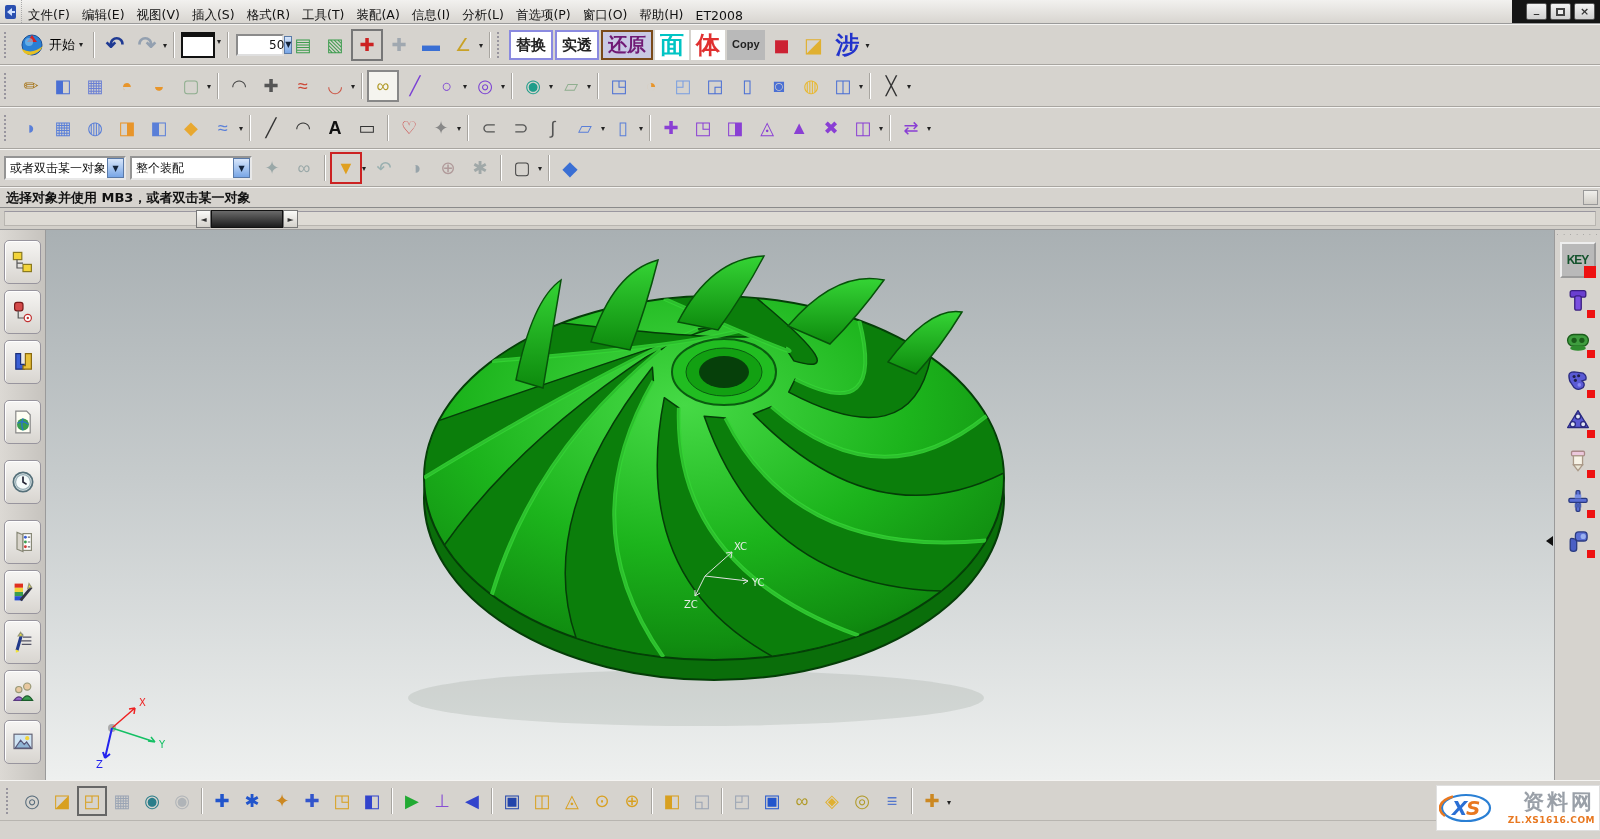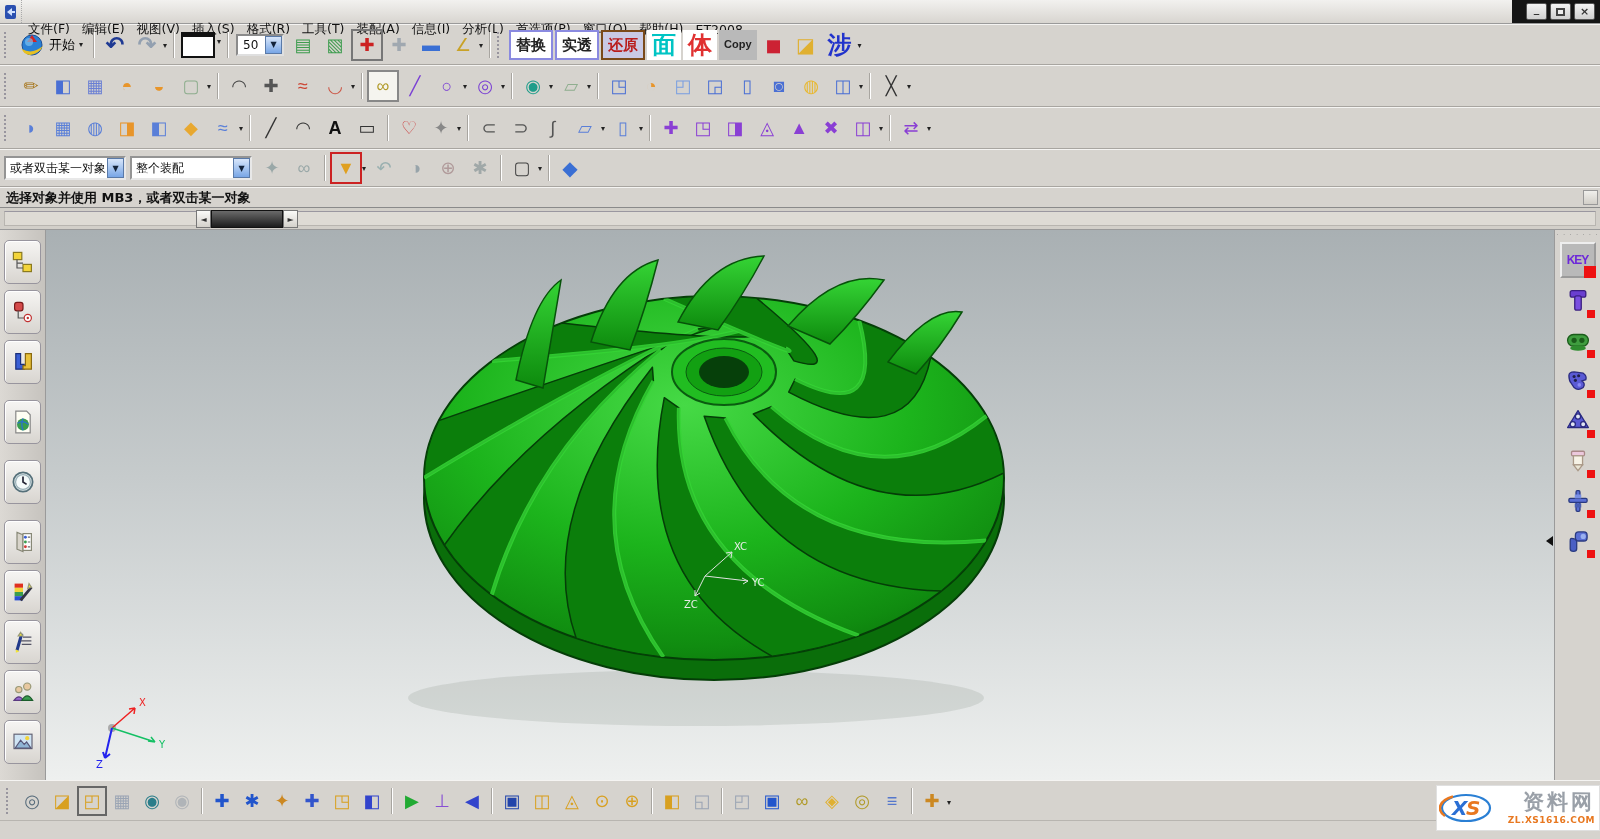--- a/index.html
+++ b/index.html
@@ -2,41 +2,41 @@
 <html><head>
 <meta charset="utf-8">
 <style>
   * { box-sizing: border-box; margin: 0; padding: 0; }
   html,body { width:1600px; height:839px; overflow:hidden; }
   body { font-family:"DejaVu Sans","Liberation Sans",sans-serif; font-size:12px; background:#d6d3ce; position:relative; color:#111; }
 
   
   .menubar { height:24px; display:flex; align-items:stretch; background:linear-gradient(#f2f1ef,#d8d5d0); border-bottom:1px solid #9a9a9a; }
   .appicon { width:22px; display:flex; align-items:center; justify-content:center; border-right:1px dotted #aaa; }
-  .menuitems { display:flex; align-items:center;margin-top:29px; }
+  .menuitems { display:flex; align-items:flex-start; }
   .menuitem { display:flex; align-items:center; padding:0 9px; font-size:12.5px; cursor:default; }
   .mbright { margin-left:auto; background:#151515; display:flex; align-items:center; gap:3px; padding:0 5px 0 14px; }
   .winbtn { width:21px; height:17px; background:linear-gradient(#f4f4f4,#cfcfcf); border:1px solid #555; border-radius:2px; display:flex; align-items:center; justify-content:center; font-size:11px; font-weight:bold; color:#333; line-height:1; }
   .minglyph { position:relative; top:-3px; }
   .resticon { width:9px; height:8px; border:2px solid #444; position:relative; background:#eee; }
   .resticon::before { content:""; position:absolute; left:2px; top:-5px; width:9px; height:8px; border:2px solid #444; background:#eee; z-index:-1; }
 
   
   .toolbar { display:flex; align-items:center; background:#d6d3ce; border-top:1px solid #f5f4f2; border-bottom:1px solid #a8a5a0; padding-left:2px; }
   .tb1 { height:41px; } .tb2 { height:42px; } .tb3 { height:42px; }
   .grip { width:7px; height:26px; border-left:2px dotted #98959e; margin:0 4px 0 2px; }
   .sep { width:2px; height:26px; border-left:1px solid #a8a5a0; border-right:1px solid #fff; margin:0 4px; }
   .icons { display:flex; align-items:center; }
   .tbtn { height:32px; min-width:32px; padding:0 2px; background:transparent; border:none; display:flex; align-items:center; justify-content:center; cursor:default; }
   .tbtn .glyph { font-size:18px; line-height:1; }
   .txtbtn { padding:0 5px; height:30px; margin:0 1px; }
   .txtbtn .glyph { font-weight:bold; }
   .caret { font-size:8px; color:#222; margin:8px 2px 0 0; align-self:flex-start; padding-top:4px; }
   .startbtn { display:flex; align-items:center; gap:4px; background:transparent; border:none; font-size:13px; padding:0 4px; height:34px; }
-  .spin { display:flex; align-items:center; height:22px; background:#fff; border:2px inset #dfdfdf; width:48px; margin:0 3px; }
+  .spin { display:flex; align-items:center; height:22px; background:#fff; border:2px inset #dfdfdf; width:48px; margin:0 3px;padding-left:26px; }
   .spin .val { flex:1; padding-left:5px; font-size:12px; }
   .spinbtn, .ddbtn { width:17px; height:100%; background:linear-gradient(#d8e6fa,#78a6e6); border:1px solid #5a7aa8; color:#13233a; font-size:8px; display:flex; align-items:center; justify-content:center; }
   .swatchwrap { display:flex; align-items:center; }
   .swatchbox { width:34px; height:26px; background:#fff; border:2px solid #111; border-top-width:5px; margin:0 2px; }
 
   
   .selbar { height:38px; display:flex; align-items:center; background:#d6d3ce; border-top:1px solid #f5f4f2; border-bottom:1px solid #a8a5a0; padding-left:4px; }
   .dd { display:flex; align-items:center; height:24px; background:#fff; border:2px inset #e8e8e8; width:122px; margin-right:4px; }
   .dd .ddval { flex:1; font-size:12px; padding-left:4px; white-space:nowrap; overflow:hidden; }
 
@@ -55,21 +55,21 @@
   .resbtn { width:37px; height:44px; margin-bottom:6px; background:linear-gradient(#f6f5f3,#d8d5d0); border:1px solid #98959e; border-radius:5px; box-shadow:inset 1px 1px 0 #fff; display:flex; align-items:center; justify-content:center; }
   .gap1 { margin-top:10px; }
 
   .viewport { flex:1; position:relative; background:linear-gradient(180deg,#a9b0b3 0%, #c6cbcc 45%, #eef0ef 100%);text-align:center; }
   .viewport svg.scene { position:absolute; inset:0; width:100%; height:100%; }
   .palcollapse { position:absolute; right:1px; top:306px; width:0; height:0; border-top:5px solid transparent; border-bottom:5px solid transparent; border-right:7px solid #111; }
 
   .palette { width:46px; background:#d6d3ce; border-left:1px solid #9a9a9a; display:flex; flex-direction:column; align-items:center; padding-top:1px; }
   .paldots { font-size:7px; letter-spacing:1px; color:#888; height:8px; line-height:8px; }
   .palbtn { width:34px; height:34px; margin:3px 0; position:relative; background:transparent; border:none; display:flex; align-items:center; justify-content:center; }
-  .keybtn { width:36px; height:36px; background:#b9b9b9; border:2px outset #eee; color:#6d28d9; font-weight:bold; font-size:12px; letter-spacing:-1px; }
+  .keybtn { width:36px; height:36px; background:#b9b9b9; border:2px outset #eee; color:#14532d; font-weight:bold; font-size:12px; letter-spacing:-1px; }
   .badge { position:absolute; right:0; bottom:0; width:8px; height:8px; background:#ee1111; }
   .badge.big { width:12px; height:12px; right:-2px; bottom:-2px; }
 
   
   .bottombar { height:40px; display:flex; align-items:center; background:#d6d3ce; border-top:1px solid #f5f4f2; padding-left:4px; }
   .bottombar .tbtn { height:30px; min-width:30px; }
   .bottomstrip { height:19px; background:#d6d3ce; border-top:1px solid #b8b5b0; }
 
   .watermark { position:absolute; right:0; bottom:8px; width:164px; height:46px; background:#fff; border:1px solid #e0e0e0; display:flex; align-items:center; z-index:20; padding:2px 4px 2px 2px; }
   .wmtext { display:flex; flex-direction:column; align-items:flex-end; flex:1; }
@@ -175,21 +175,21 @@
   <span class="grip"></span>
   <div class="icons">
 
   <button class="tbtn txtbtn" style="background: rgb(255, 255, 255); border: 2px solid rgb(138, 138, 224);">
         <span class="glyph" style="color: rgb(34, 34, 34); font-size: 15px;">替换</span>
       </button>
       <button class="tbtn txtbtn" style="background: rgb(255, 255, 255); border: 2px solid rgb(138, 138, 224);">
         <span class="glyph" style="color: rgb(34, 34, 34); font-size: 15px;">实透</span>
       </button>
       <button class="tbtn txtbtn" style="background: rgb(201, 201, 228); border: 2px solid rgb(122, 74, 26);">
-        <span class="glyph" style="color: #b91c1c; font-size: 15px;">还原</span>
+        <span class="glyph" style="color: #701a75; font-size: 19px;">还原</span>
       </button>
       <button class="tbtn txtbtn" style="background: rgb(255, 255, 255);">
         <span class="glyph" style="color: rgb(0, 196, 196); font-size: 24px;">面</span>
       </button>
       <button class="tbtn txtbtn" style="background: rgb(255, 255, 255);">
         <span class="glyph" style="color: rgb(224, 48, 48); font-size: 24px;">体</span>
       </button>
       <button class="tbtn txtbtn" style="background: rgb(185, 185, 185);">
         <span class="glyph" style="color: rgb(34, 34, 34); font-size: 11px;">Copy</span>
       </button>

